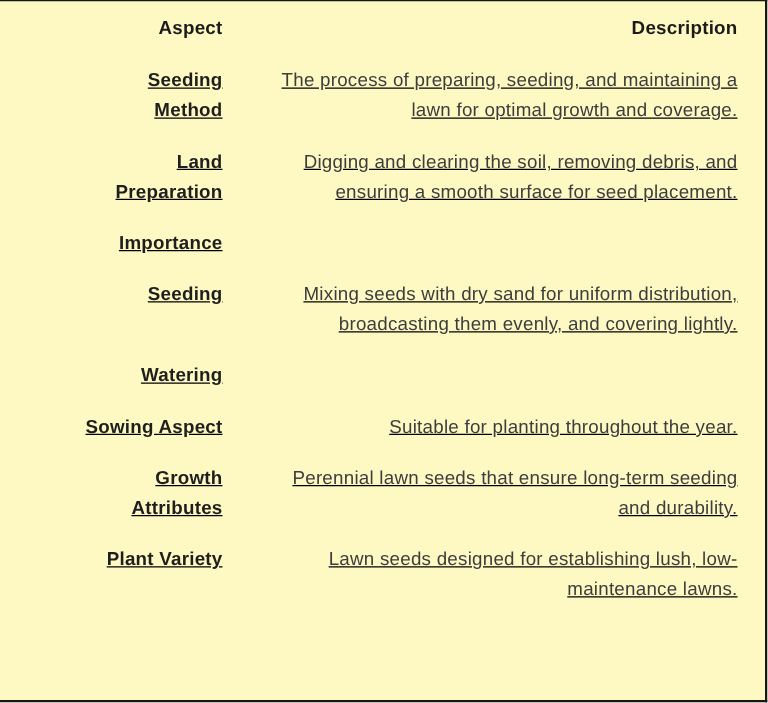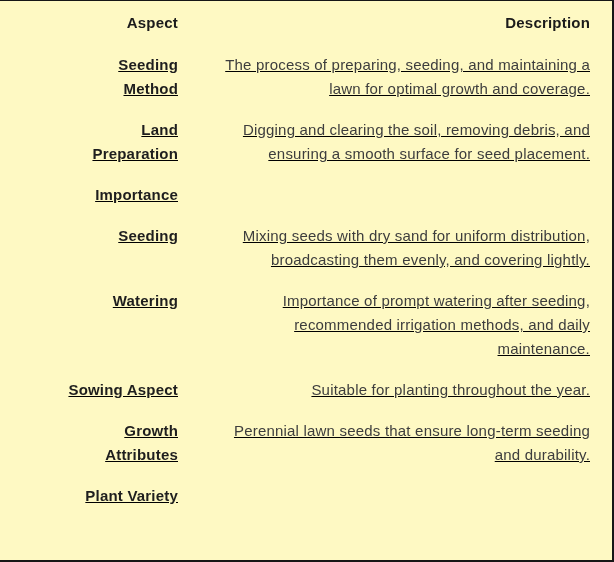--- a/index.html
+++ b/index.html
@@ -78,33 +78,32 @@
         <div class="trow body-row">
           <div class="cell aspect">Importance</div>
         </div>
         <div class="trow body-row">
           <div class="cell aspect">Seeding</div>
           <div class="cell desc">Mixing seeds with dry sand for uniform distribution,
 broadcasting them evenly, and covering lightly.</div>
         </div>
         <div class="trow body-row">
           <div class="cell aspect">Watering</div>
-          <div class="cell desc">Importance of prompt watering after seeding,
-recommended irrigation methods, and daily
-maintenance.</div>
         </div>
         <div class="trow body-row">
           <div class="cell aspect">Sowing Aspect</div>
           <div class="cell desc">Suitable for planting throughout the year.</div>
         </div>
         <div class="trow body-row">
           <div class="cell aspect">Growth
 Attributes</div>
           <div class="cell desc">Perennial lawn seeds that ensure long-term seeding
 and durability.</div>
         </div>
         <div class="trow body-row">
           <div class="cell aspect">Plant Variety</div>
+          <div class="cell desc">Lawn seeds designed for establishing lush, low-
+maintenance lawns.</div>
         </div>
       </div>
 
   </div>
 </div>
 
 </body></html>

